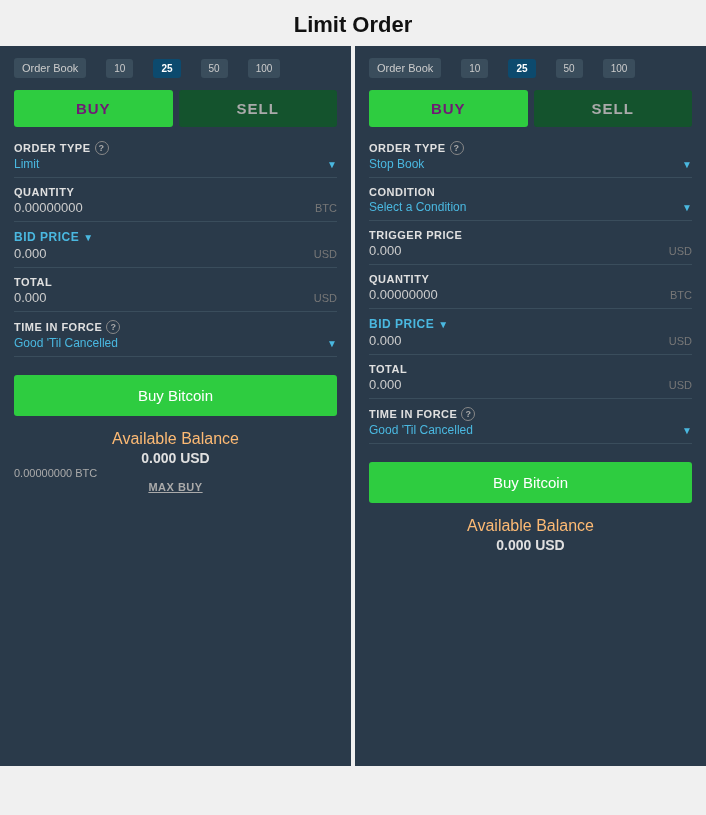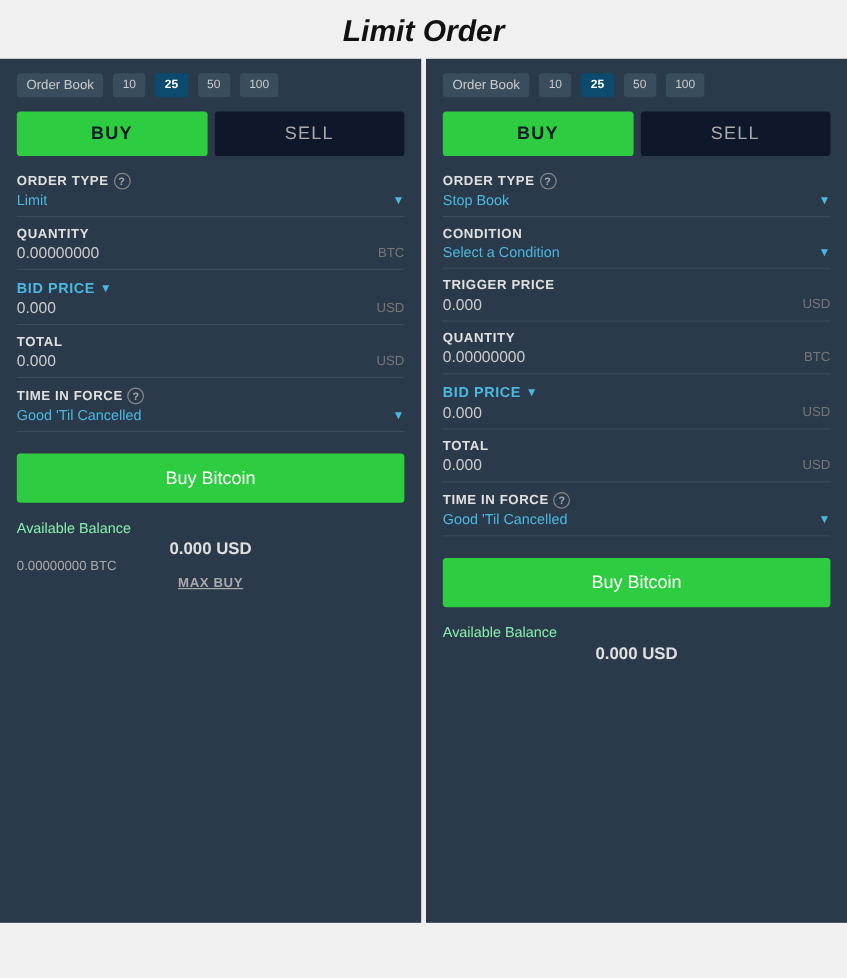--- a/index.html
+++ b/index.html
@@ -15,24 +15,23 @@
 
     .page-title-row {
       display: flex;
       width: 706px;
       background: #f0f0f0;
       padding: 12px 0 8px 0;
     }
     .panel-title {
       flex: 1;
       text-align: center;
-      font-size: 25px;
+      font-size: 22px;
       font-weight: bold;
       color: #111;
-      font-style: italic;
     }
 
     .panels-row {
       display: flex;
       width: 706px;
       gap: 0;
     }
 
     .panel {
       flex: 1;
@@ -40,21 +39,22 @@
       padding: 12px 14px 16px 14px;
       min-height: 720px;
     }
     .panel:first-child {
       margin-right: 4px;
     }
 
     
     .orderbook-bar {
       display: flex;
-      gap: 8px;
+      align-items: center;
+      gap: 20px;
       margin-bottom: 12px;
     }
     .ob-label {
       background: #3a4d5c;
       color: #ccc;
       font-size: 11px;
       padding: 4px 8px;
       border-radius: 3px;
     }
     .ob-num {
@@ -73,35 +73,35 @@
 
     
     .buy-sell-row {
       display: flex;
       gap: 6px;
       margin-bottom: 14px;
     }
     .btn-buy {
       flex: 1;
       background: #2ecc40;
-      color: #0f172a;
+      color: #701a75;
       font-size: 15px;
       font-weight: bold;
       border: none;
       padding: 10px 0;
       border-radius: 3px;
       cursor: pointer;
       letter-spacing: 1px;
     }
     .btn-sell {
       flex: 1;
-      background: #0f172a;
+      background: #14532d;
       color: #aaa;
       font-size: 15px;
-      font-weight: normal;
+      font-weight: bold;
       border: none;
       padding: 10px 0;
       border-radius: 3px;
       cursor: pointer;
       letter-spacing: 1px;
     }
 
     
     .field-label {
       color: #e0e0e0;
@@ -177,22 +177,23 @@
       border: none;
       padding: 12px 0;
       border-radius: 3px;
       cursor: pointer;
       margin-top: 10px;
       margin-bottom: 10px;
     }
 
     
     .available-balance {
-      color: #86efac;
-      font-size: 12px;
+      text-align: center;
+      color: #fdba74;
+      font-size: 16px;
       margin-top: 4px;
     }
     .balance-usd {
       color: #e0e0e0;
       font-size: 14px;
       font-weight: bold;
       text-align: center;
       margin-top: 2px;
     }
     .balance-btc {

